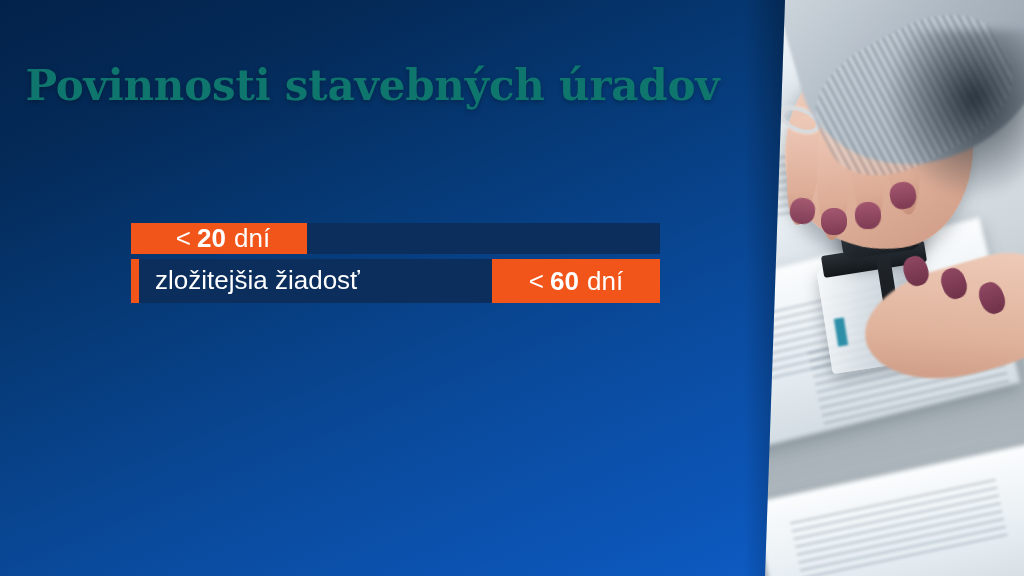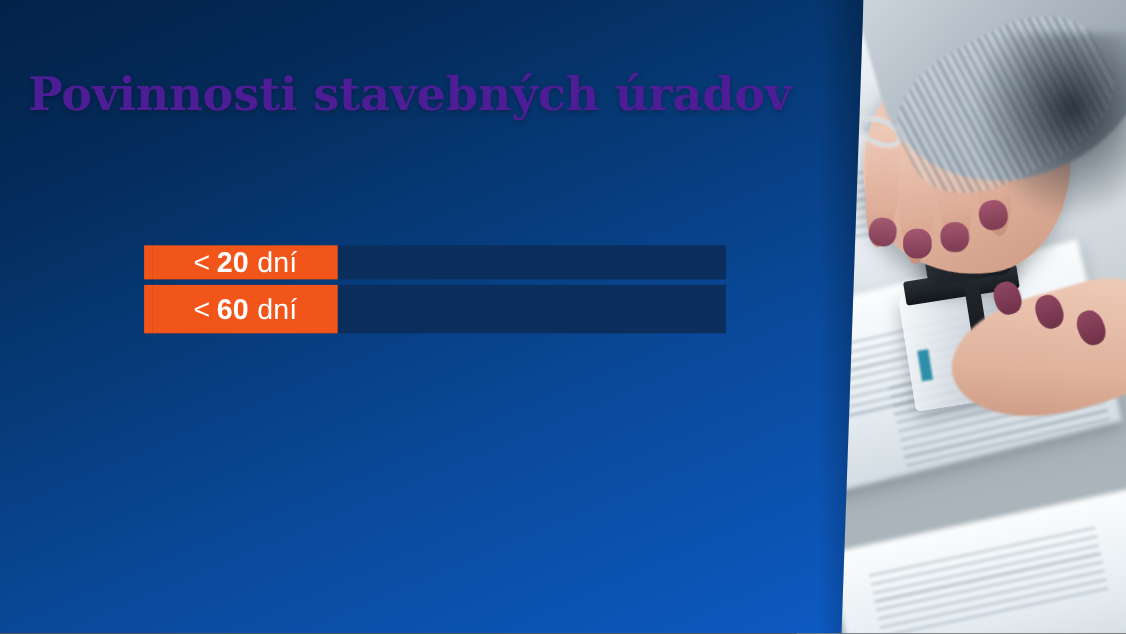--- a/index.html
+++ b/index.html
@@ -207,21 +207,21 @@
     clip-path: polygon(0 0, 785px 0, 765px 576px, 0 576px);
     pointer-events:none;
   }
 
   
   .title {
     position: absolute;
     left: 0; top: 62px;
     width: 745px;
     text-align: center;
-    color: #4c1d95;
+    color: #0f766e;
     font-family: "DejaVu Serif", "Liberation Serif", serif;
     font-weight: 700;
     font-size: 42px;
     line-height: 1.12;
     letter-spacing: -0.2px;
     text-shadow: 0 2px 5px rgba(0,0,0,.28);
   }
 
   
   .table {
@@ -326,20 +326,21 @@
       <div class="accent"></div>
       <div class="row-value">
         <span class="lt">&lt;</span>
           <span class="num">20</span>
           <span class="unit">dní</span>
       </div>
     </div>
 
     <div class="row row-2">
       <div class="accent"></div>
+      <div class="row-label">zložitejšia žiadosť</div>
       <div class="row-value">
         <span class="lt">&lt;</span>
           <span class="num">60</span>
           <span class="unit">dní</span>
       </div>
     </div>
 
   </div>
 
 </div>

